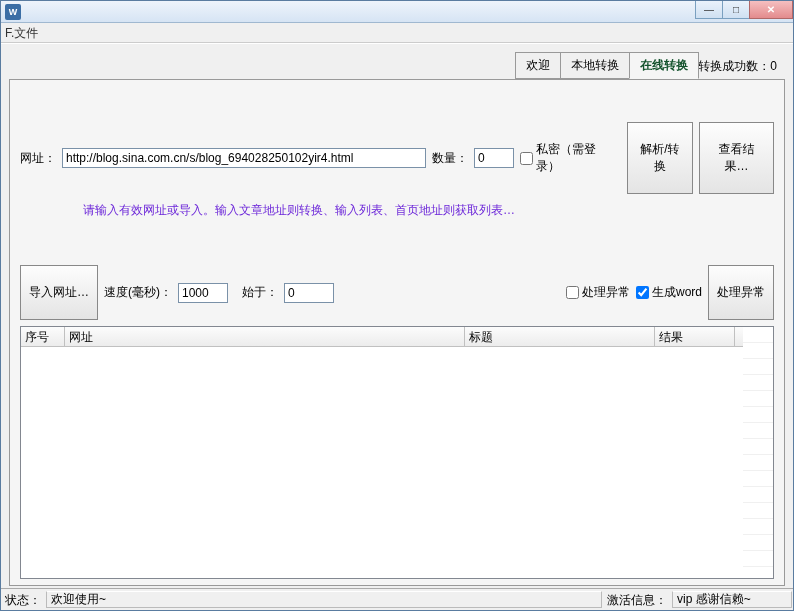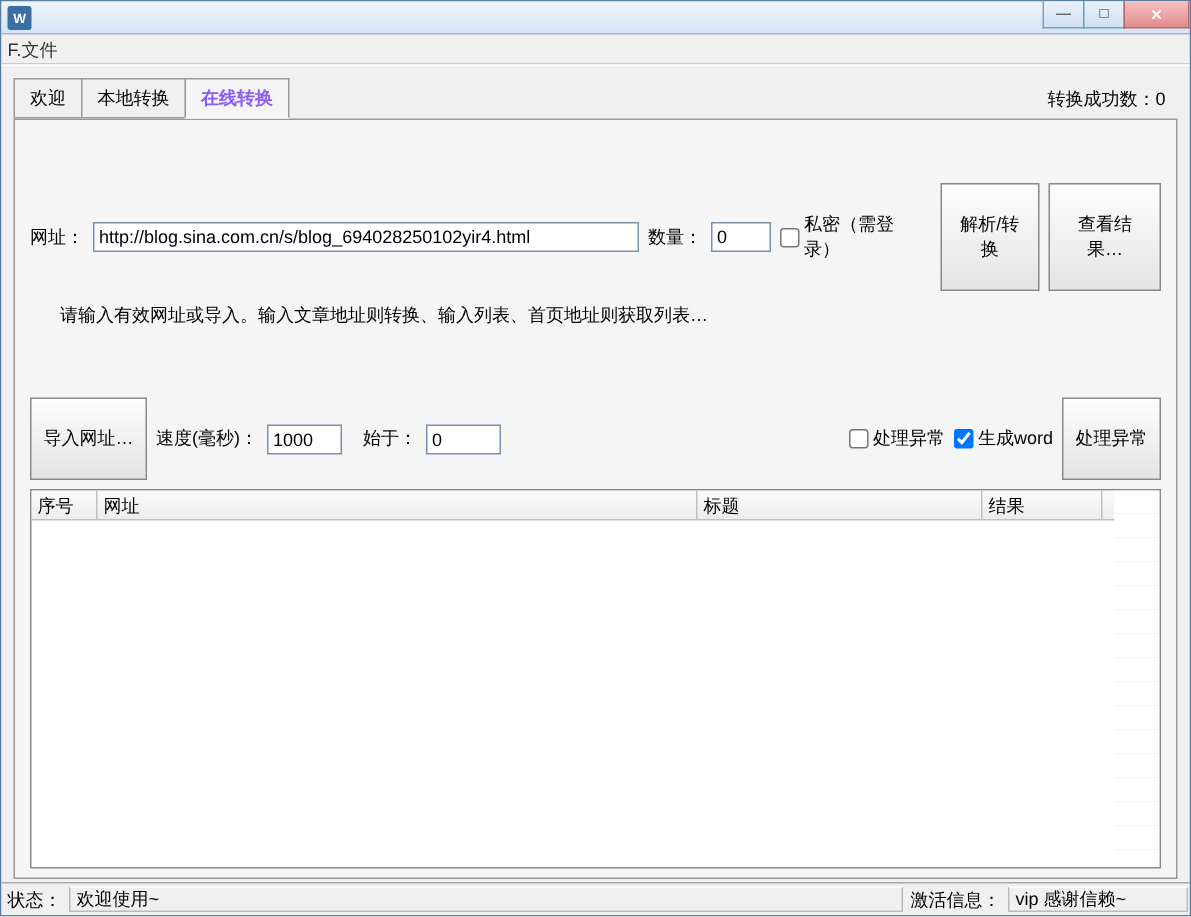--- a/index.html
+++ b/index.html
@@ -72,41 +72,42 @@
   border-bottom: 1px solid #ccc;
   padding: 2px 4px;
   color: #333;
 }
 .client {
   flex: 1;
   background: #f0f0f0;
   display: flex;
   flex-direction: column;
   border-top: 1px solid #fff;
+  align-items: flex-end;
 }
 .tabstrip {
   display: flex;
   align-items: flex-end;
   padding: 8px 8px 0 8px;
   position: relative;
 }
 .tab {
   padding: 4px 10px;
   border: 1px solid #999;
   background: #f0f0f0;
   margin-right: -1px;
   position: relative;
   cursor: pointer;
 }
 .tab.active {
   background: #f5f5f5;
   border-bottom: 1px solid #f5f5f5;
   z-index: 2;
   font-weight: bold;
-  color: #8b5cf6;
+  color: #14532d;
 }
 .tabstrip .right-info {
   margin-left: auto;
   padding-right: 8px;
   padding-bottom: 4px;
 }
 .panel {
   flex: 1;
   margin: 0 8px 2px 8px;
   border: 1px solid #999;
@@ -135,22 +136,22 @@
 .btn {
   font-family: inherit;
   font-size: 12px;
   padding: 18px 8px;
   min-width: 64px;
   border: 1px solid #888;
   background: linear-gradient(#fdfdfd, #e4e4e4);
   cursor: pointer;
 }
 .hint {
-  color: #000000;
-  margin: 2px 0 14px 20px;
+  color: #6d28d9;
+  margin: 2px 0 14px 63px;
 }
 .chk { display: inline-flex; align-items: center; gap: 3px; }
 .chk input { margin: 0; }
 .spacer { flex: 1; }
 .table-wrap {
   flex: 1;
   border: 1px solid #828790;
   background: #fff;
   overflow: hidden;
   position: relative;

